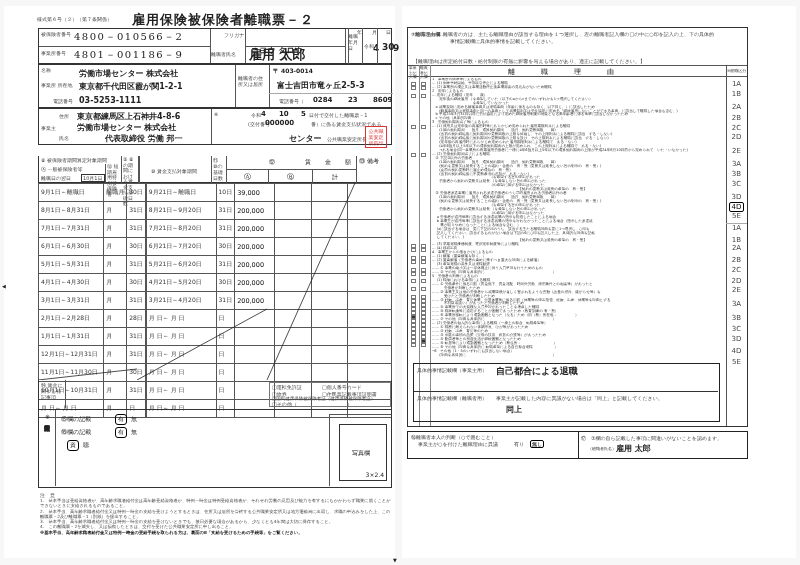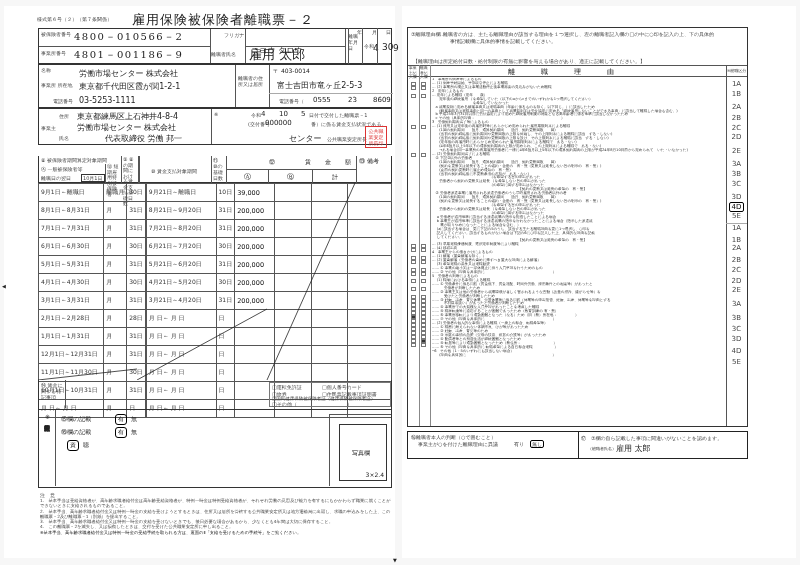--- a/index.html
+++ b/index.html
@@ -8,21 +8,21 @@
 .pl{left:4px;width:391px}
 .pr{left:402px;width:394px}
 .abs{position:absolute}
 .bd{border:1px solid #333}
 .t5{font-size:5px;color:#444}
 .t6{font-size:6px}
 .t7{font-size:7px}
 .t8{font-size:8px}
 .t9{font-size:9px}
 .t10{font-size:10px}
-.bold{font-weight:normal}
+.bold{font-weight:bold}
 .ltr{letter-spacing:2px}
 table{border-collapse:collapse}
 .wt td{border:1px solid #555;font-size:6px;height:18px;padding:0 2px;white-space:nowrap;color:#333}
 .wt td.v{font-size:6.5px;color:#111}
 .reason{font-size:5.3px;line-height:6.6px;color:#333;white-space:nowrap}
 .cb{display:inline-block;width:6px;height:6px;border:1px solid #777;background:#fff;vertical-align:middle}
 .codes div{font-size:7px;text-align:center;color:#444;position:absolute;left:0;width:100%}
 .circ{border:1.3px solid #000;border-radius:3px;padding:0 2px}
 .stamp{border:1px solid #d33;color:#d33;font-size:5px;line-height:6px;text-align:center;width:22px;padding:1px}
 </style>
@@ -72,29 +72,29 @@
     <div class="abs t8 bold" style="left:40px;top:16px">東京都千代田区霞が関1-2-1</div>
     <div class="abs t5" style="left:14px;top:33px">電話番号</div>
     <div class="abs t8 bold" style="left:40px;top:31px">03-5253-1111</div>
     <div class="abs" style="left:196px;top:0;height:42px;border-left:1px solid #555"></div>
     <div class="abs t5" style="left:199px;top:10px;width:30px">離職者の住所又は居所</div>
     <div class="abs" style="left:230px;top:0;height:42px;border-left:1px solid #555"></div>
     <div class="abs t6 bold" style="left:234px;top:2px">〒 403-0014</div>
     <div class="abs t8 bold" style="left:238px;top:15px">富士吉田市竜ヶ丘2-5-3</div>
     <div class="abs" style="left:230px;top:28px;width:124px;border-top:1px solid #aaa"></div>
     <div class="abs t5" style="left:240px;top:33px">電話番号（</div>
-    <div class="abs t7 bold" style="left:274px;top:31px">0555</div>
+    <div class="abs t7 bold" style="left:274px;top:31px">0284</div>
     <div class="abs t7 bold" style="left:309px;top:31px">23</div>
     <div class="abs t7 bold" style="left:334px;top:31px">8609</div>
   </div>
 
   <div class="abs bd" style="left:34px;top:102px;width:354px;height:37px">
     <div class="abs t5" style="left:2px;top:16px">事業主</div>
     <div class="abs t5" style="left:20px;top:4px">住所</div>
-    <div class="abs t8 bold" style="left:38px;top:2px">東京都練馬区上石神井4-8-4</div>
+    <div class="abs t8 bold" style="left:38px;top:2px">東京都練馬区上石神井4-8-6</div>
     <div class="abs t8 bold" style="left:38px;top:13px">労働市場センター 株式会社</div>
     <div class="abs t5" style="left:20px;top:26px">氏名</div>
     <div class="abs t8 bold" style="left:66px;top:24px">代表取締役 労働 邦一</div>
     <div class="abs" style="left:172px;top:0;height:35px;border-left:1px solid #555"></div>
     <div class="abs t5" style="left:175px;top:2px">※</div>
     <div class="abs t5" style="left:212px;top:3px">令和</div>
     <div class="abs t7 bold" style="left:222px;top:1px">4</div>
     <div class="abs t7 bold" style="left:240px;top:1px">10</div>
     <div class="abs t7 bold" style="left:262px;top:1px">5</div>
     <div class="abs t5" style="left:270px;top:3px">日付で交付した離職票－1</div>
@@ -507,20 +507,28 @@
         <div style="top: 200.56px;">2D</div>
         <div style="top: 209.76px;">2E</div>
         <div style="top: 223.56px;">3A</div>
         <div style="top: 238.28px;">3B</div>
         <div style="top: 249.32px;">3C</div>
         <div style="top: 259.44px;">3D</div>
         <div style="top: 271.4px;">4D</div>
         <div style="top: 281.52px;">5E</div>
       </div>
 
+    <div class="abs" style="left:5px;top:335px;width:307px;height:59px;border:1.5px solid #222">
+      <div class="abs t5" style="left:3px;top:3px">具体的事情記載欄（事業主用）</div>
+      <div class="abs t9 bold" style="left:82px;top:1px">自己都合による退職</div>
+      <div class="abs" style="left:0;top:27px;width:304px;border-top:1px solid #333"></div>
+      <div class="abs t5" style="left:3px;top:31px">具体的事情記載欄（離職者用）</div>
+      <div class="abs t5" style="left:82px;top:31px">事業主が記載した内容に異議がない場合は「同上」と記載してください。</div>
+      <div class="abs t8 bold" style="left:92px;top:40px">同上</div>
+    </div>
   </div>
 
   <div class="abs" style="left:5px;top:425px;width:341px;height:28px;border:1.5px solid #222">
     <div class="abs t5" style="left:3px;top:2px">⑯離職者本人の判断（○で囲むこと）</div>
     <div class="abs t5" style="left:10px;top:9px">事業主が○を付けた離職理由に異議</div>
     <div class="abs t5" style="left:106px;top:9px">有り</div>
     <div class="abs t5 bold" style="left:122px;top:8px;border:1.2px solid #000;border-radius:2px;padding:0 1px">無し</div>
     <div class="abs" style="left:170px;top:0;height:26px;border-left:1.5px solid #222"></div>
     <div class="abs t5" style="left:173px;top:3px">⑰　⑦欄の自ら記載した事項に間違いがないことを認めます。</div>
     <div class="abs t5" style="left:180px;top:14px;font-size:4px">（離職者氏名）</div>

